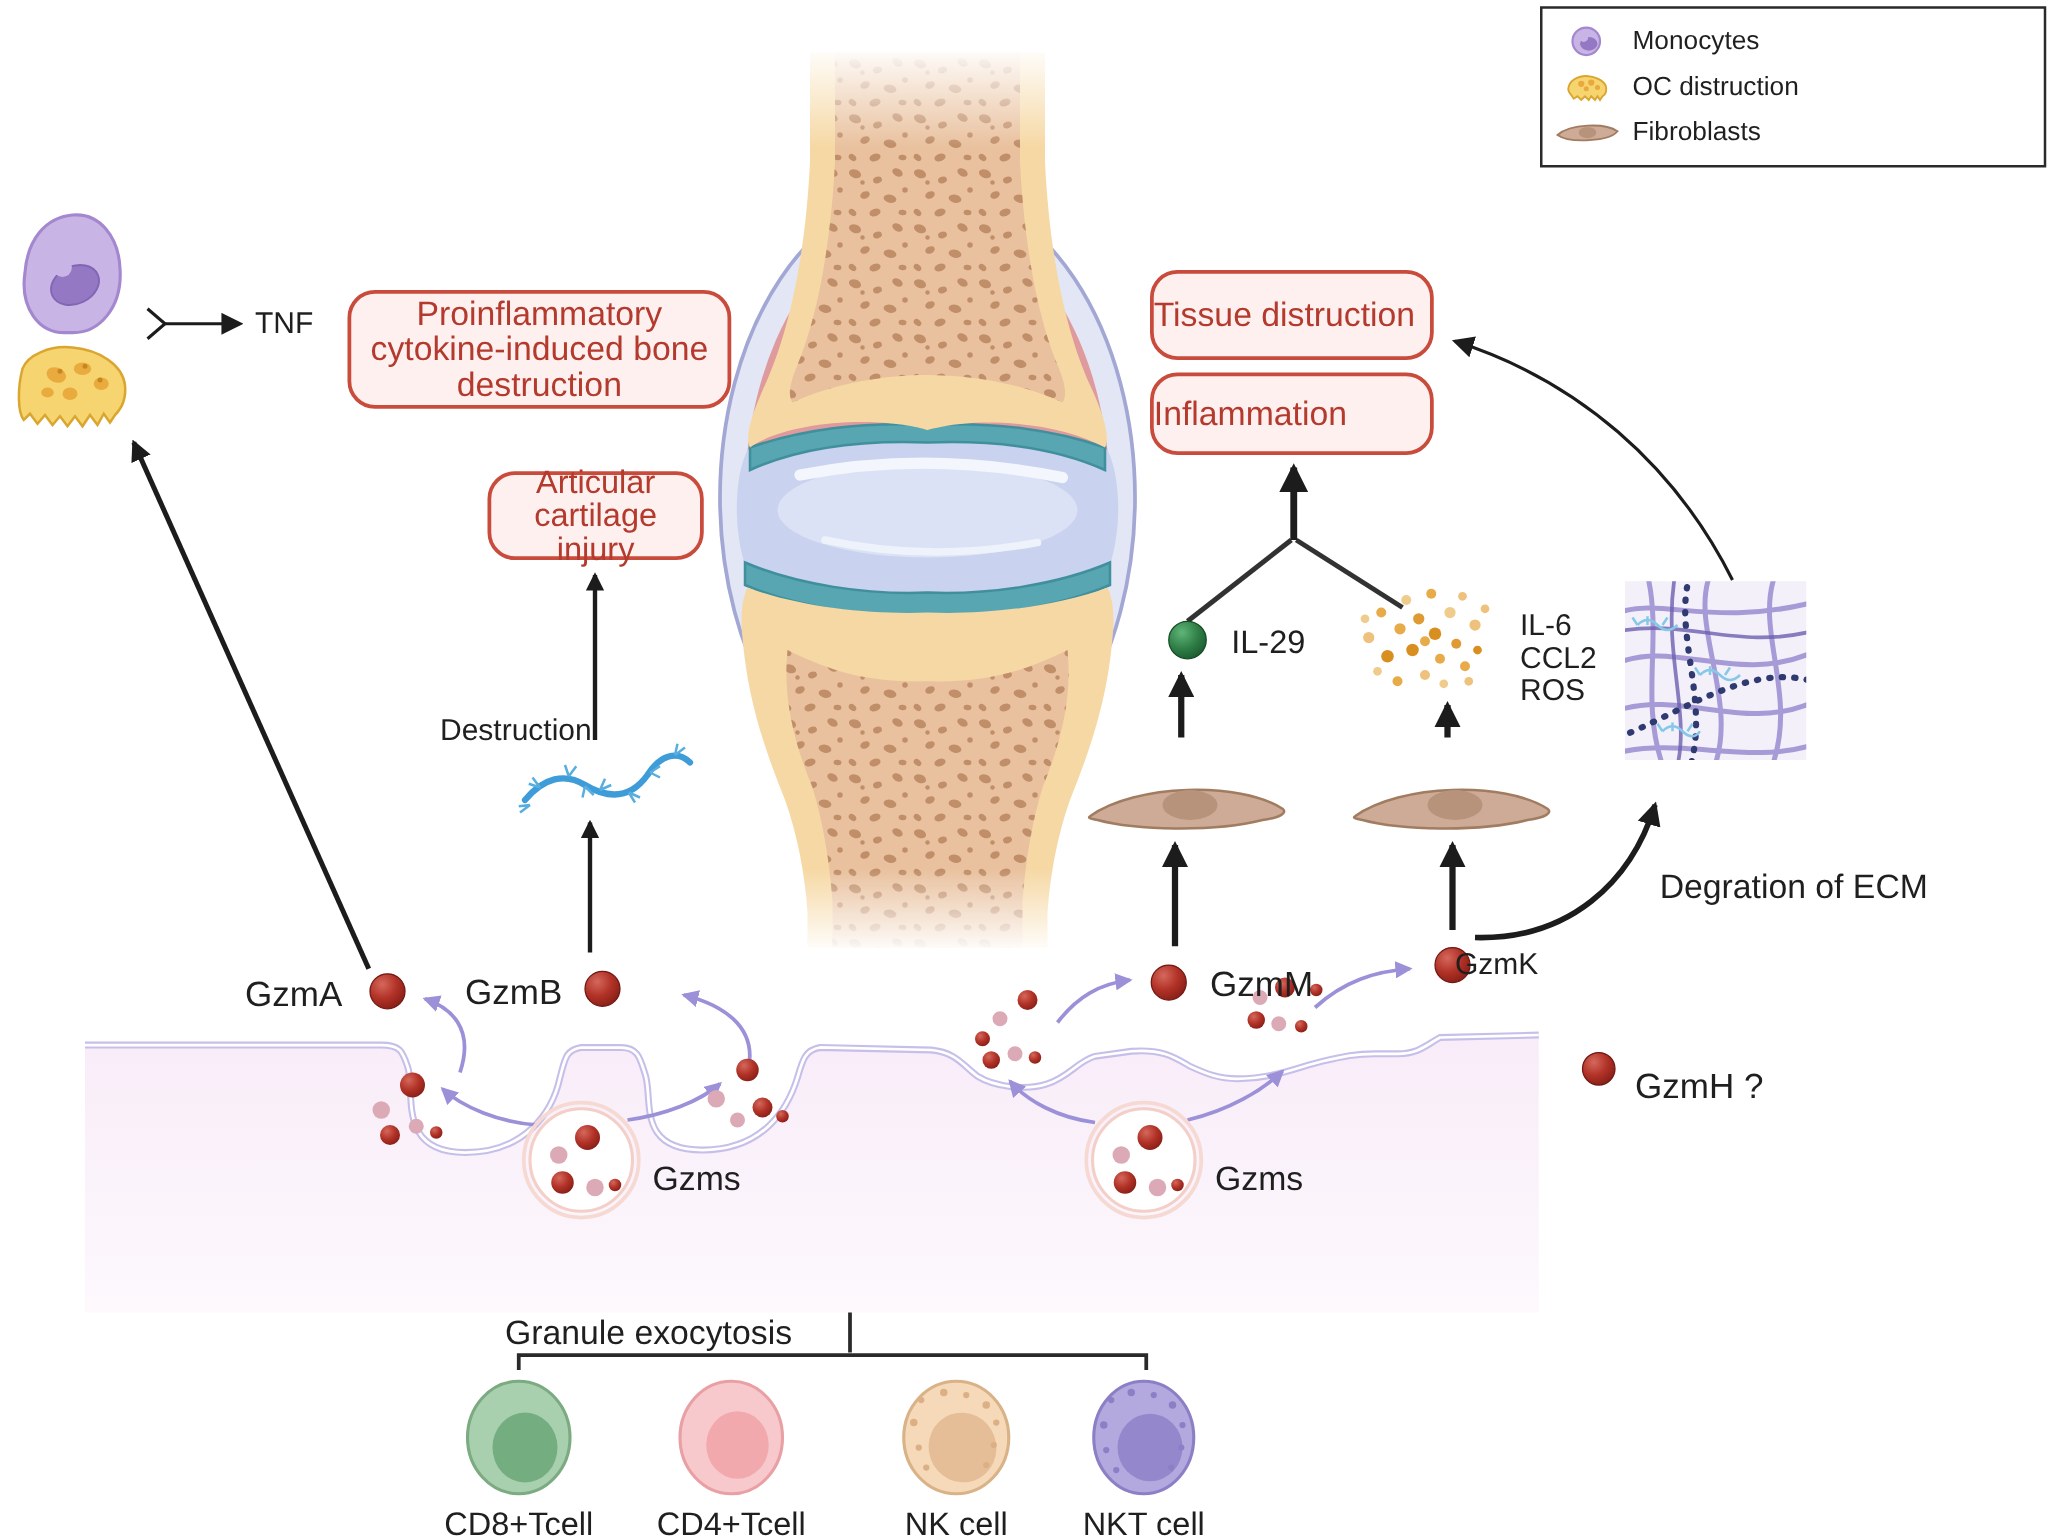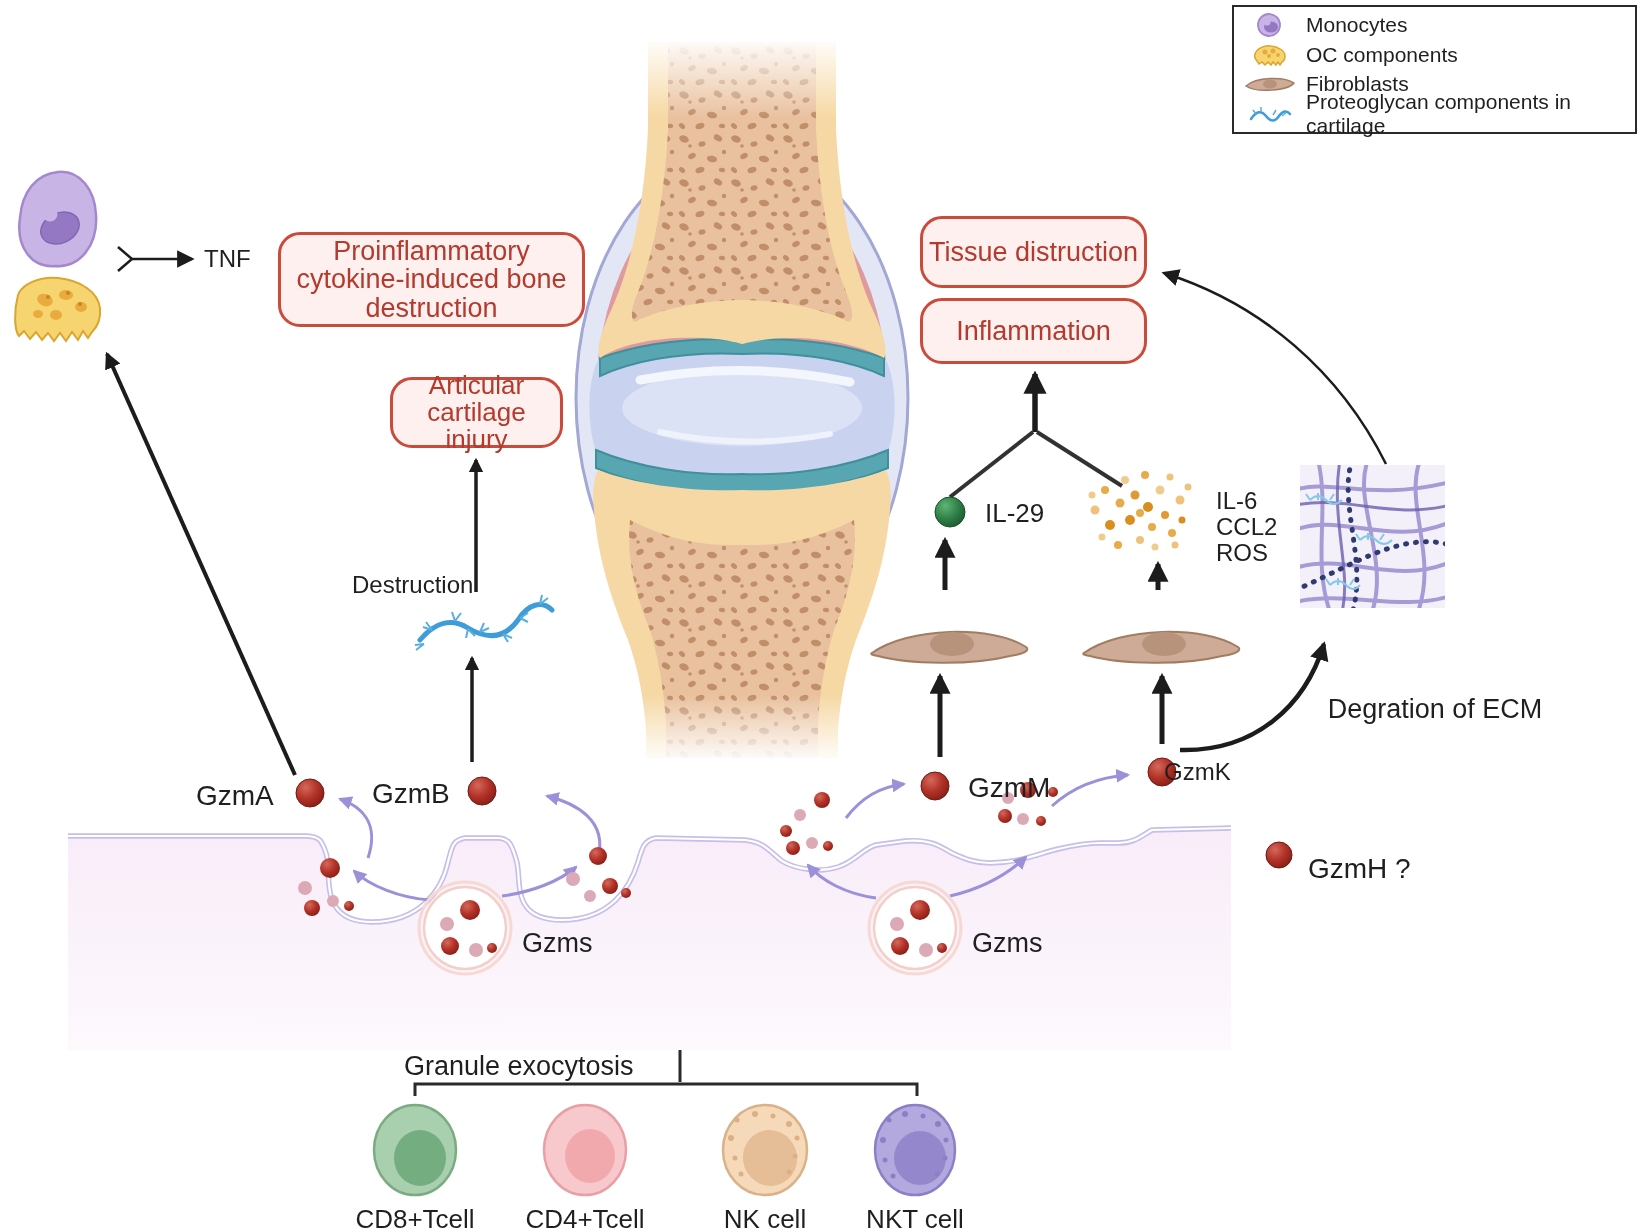--- a/index.html
+++ b/index.html
@@ -1,21 +1,21 @@
 <!DOCTYPE html>
 <html><head>
 <meta charset="utf-8">
 <style>
   html,body{margin:0;padding:0;background:#fff;}
   #fig{position:relative;width:1640px;height:1232px;background:#ffffff;overflow:hidden;
        font-family:"Liberation Sans",sans-serif;color:#1f1f1f;}
   #art{position:absolute;left:0;top:0;}
   .lbl{position:absolute;white-space:nowrap;color:#1f1f1f;}
   .redbox{position:absolute;box-sizing:border-box;border:3.5px solid #c84b3b;border-radius:22px;
-          background:#fdf0ee;color:#b43a2e;display:flex;align-items:center;justify-content:center;
+          background:#fdf0ee;color:#b43a2e;display:flex;align-items:center;
           text-align:center;line-height:1.05;}
   #legend{position:absolute;left:1232px;top:5px;width:405px;height:129px;box-sizing:border-box;
           border:2px solid #2a2a2a;background:#fff;display:flex;flex-direction:column;
           justify-content:space-evenly;padding:3px 0;}
   .legrow{display:flex;align-items:center;height:28px;}
   .legicon{width:72px;display:flex;justify-content:center;align-items:center;flex:0 0 72px;}
   .legtext{font-size:21px;}
 </style>
 </head>
 <body>
@@ -391,35 +391,26 @@
     <div class="legrow">
       <span class="legicon">
         <svg width="38" height="26" viewBox="0 0 38 26">
             <path d="M4,12 C6,6 14,3 20,4 C28,5 34,9 34,14 C34,17 33,19 31,20 L29,23 L27,20 L25,23 L22,20 L20,23 L17,20 L14,23 L11,20 L8,22 L6,19 C4,17 3,15 4,12 Z" fill="#f6d46f" stroke="#daa62f" stroke-width="1.5"></path>
             <circle cx="14" cy="10" r="2.5" fill="#e9a93c"></circle>
             <circle cx="22" cy="9" r="2.5" fill="#e9a93c"></circle>
             <circle cx="27" cy="13" r="2" fill="#e9a93c"></circle>
             <circle cx="18" cy="14" r="2" fill="#e9a93c"></circle>
           </svg>
       </span>
-      <span class="legtext">OC components</span>
+      <span class="legtext">OC distruction</span>
     </div>
     <div class="legrow">
       <span class="legicon">
         <svg width="52" height="22" viewBox="0 0 52 22">
             <path d="M2,13 C12,4 40,3 50,10 C44,18 12,20 2,13 Z" fill="#cdab97" stroke="#a17c61" stroke-width="1.5"></path>
             <ellipse cx="26" cy="11" rx="7" ry="4.5" fill="#b8937c"></ellipse>
           </svg>
       </span>
       <span class="legtext">Fibroblasts</span>
     </div>
-    <div class="legrow">
-      <span class="legicon">
-        <svg width="44" height="26" viewBox="0 0 44 26">
-            <path d="M3,18 q8,-12 15,-3 q7,9 13,0 q6,-8 11,-2" stroke="#3e9cd8" stroke-width="2.5" fill="none" stroke-linecap="round"></path>
-            <path d="M8,13 l-3,-4 m8,2 l0,-5 m12,8 l3,-5 m6,6 l4,-3" stroke="#58aede" stroke-width="1.5" fill="none"></path>
-          </svg>
-      </span>
-      <span class="legtext">Proteoglycan components in cartilage</span>
-    </div>
   </div>
 
 </div>
 
 </body></html>

